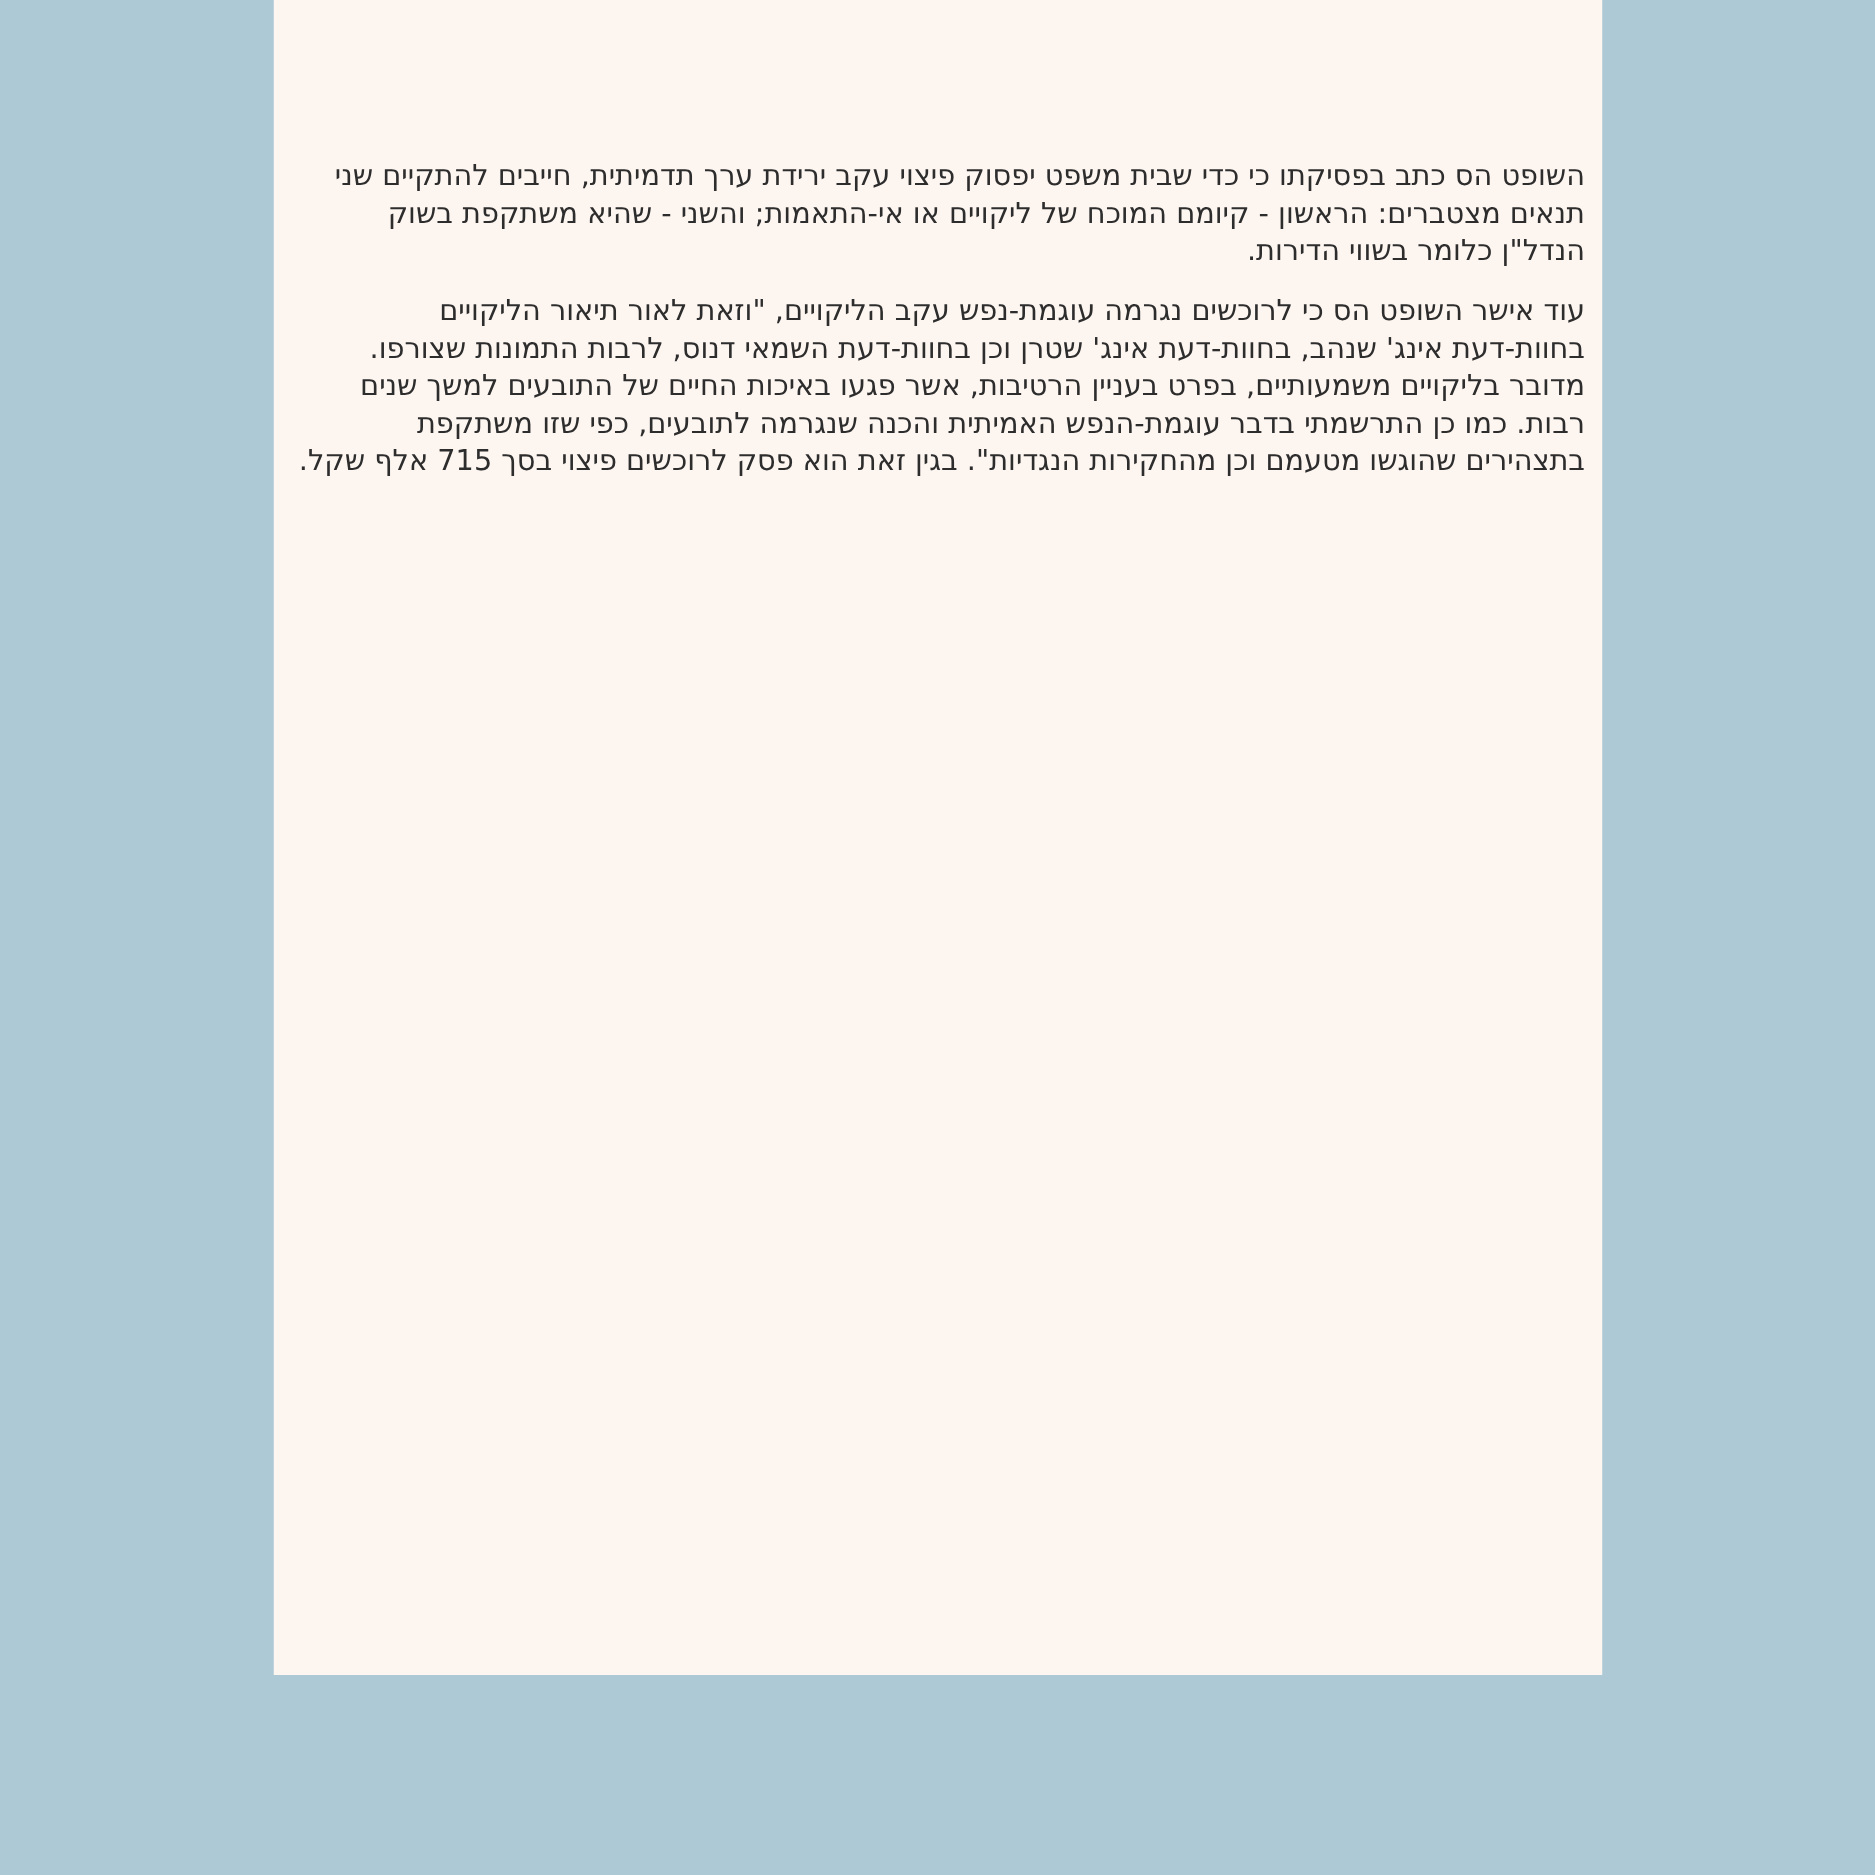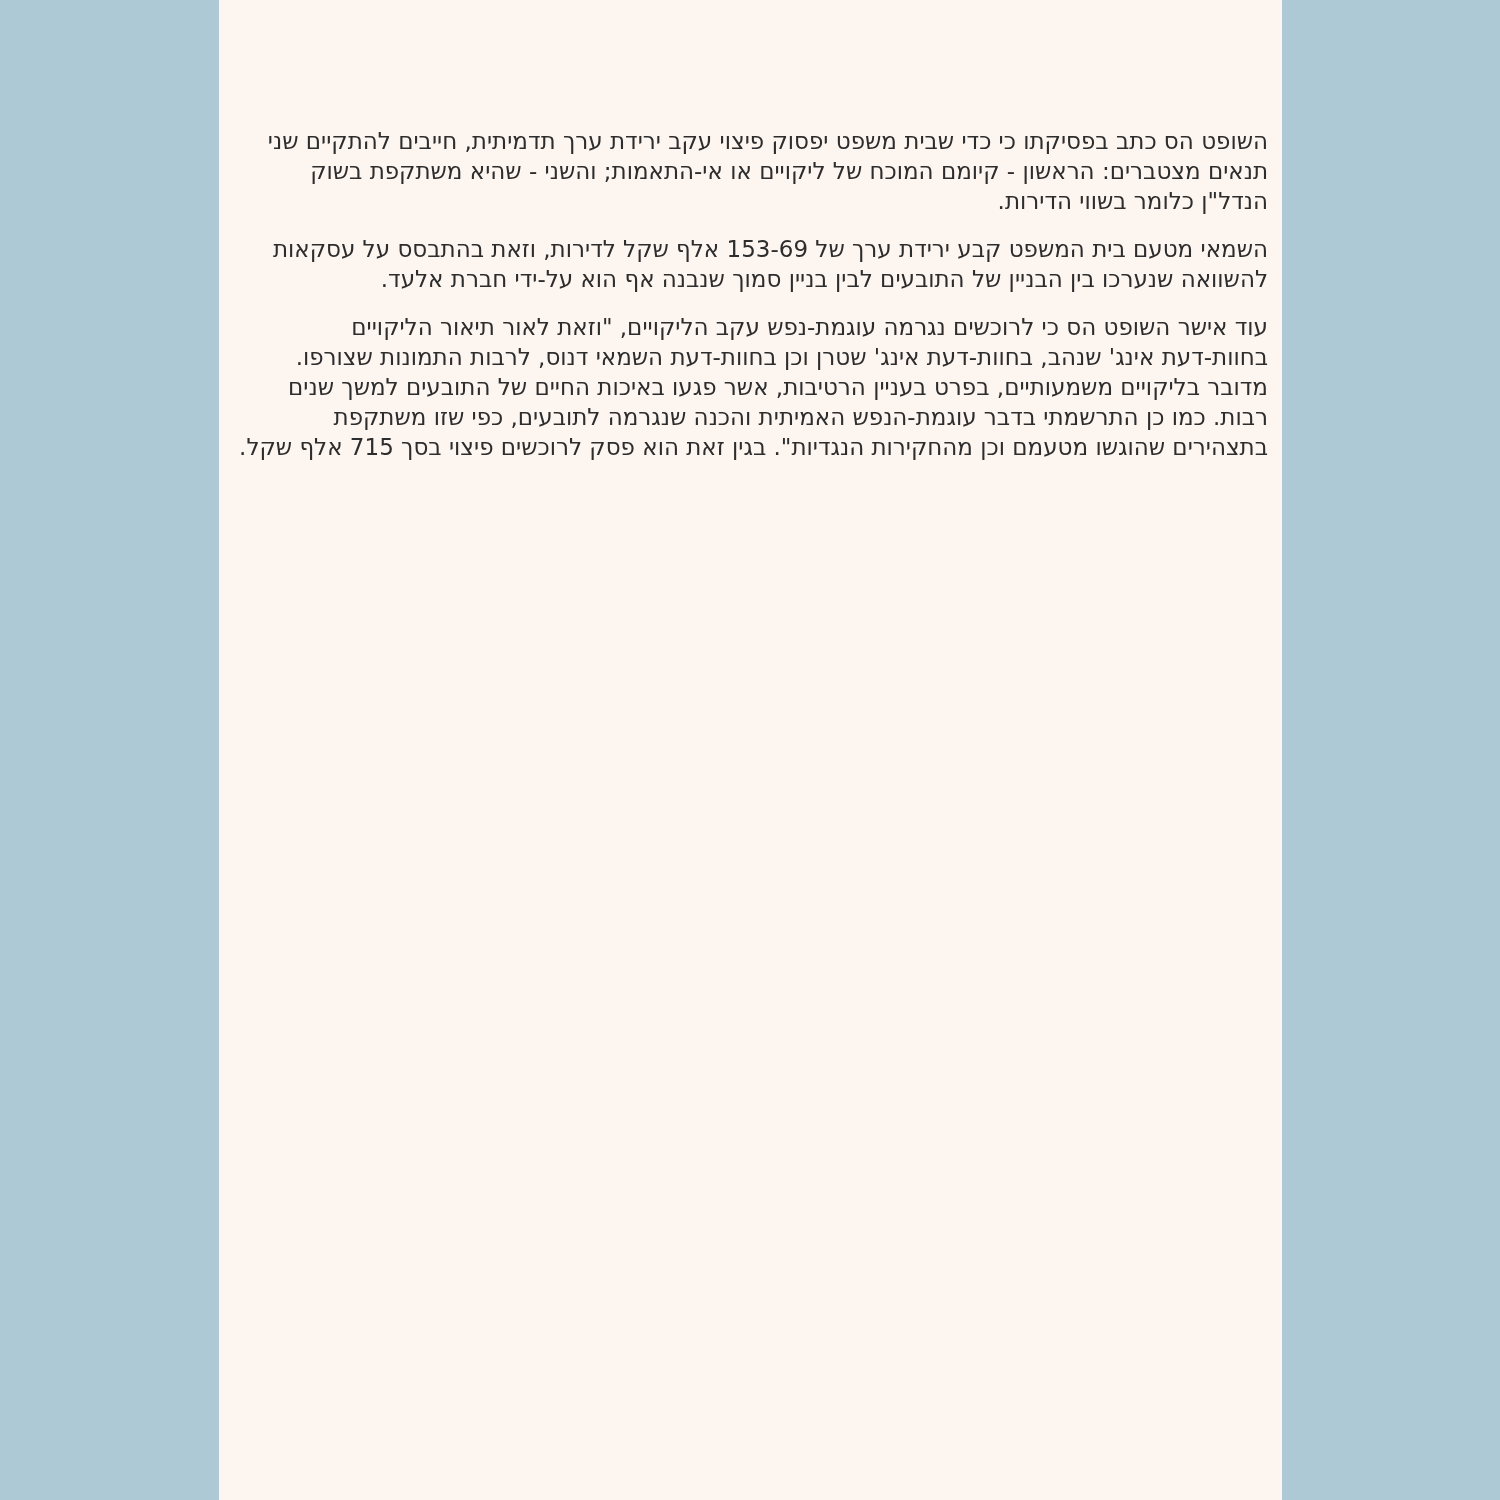--- a/index.html
+++ b/index.html
@@ -23,21 +23,21 @@
   .side-bar {
     height: 1500px;
     background: #adc9d6;
     flex: 0 0 auto;
   }
   .side-bar.left  { width: 219px; }
   .side-bar.right { width: 218px; }
   .paper {
     flex: 0 0 auto;
     width: 1063px;
-    height: 1500px;
+    height: 1340px;
     background: #fdf5f0;
     box-sizing: border-box;
   }
   .content {
     direction: rtl;
     text-align: right;
     padding: 126px 14px 0 20px;
     color: #2d2d2d;
   }
   .content p {
@@ -50,19 +50,18 @@
 </style>
 </head>
 <body>
 
 <div class="canvas">
   <div class="side-bar left"></div>
 
   <div class="paper">
     <article class="content" dir="rtl">
       <p>השופט הס כתב בפסיקתו כי כדי שבית משפט יפסוק פיצוי עקב ירידת ערך תדמיתית, חייבים להתקיים שני תנאים מצטברים: הראשון - קיומם המוכח של ליקויים או אי-התאמות; והשני - שהיא משתקפת בשוק הנדל"ן כלומר בשווי הדירות.</p>
-      <p>השמאי מטעם בית המשפט קבע ירידת ערך של 153-69 אלף שקל לדירות, וזאת בהתבסס על עסקאות להשוואה שנערכו בין הבניין של התובעים לבין בניין סמוך שנבנה אף הוא על-ידי חברת אלעד.</p>
       <p>עוד אישר השופט הס כי לרוכשים נגרמה עוגמת-נפש עקב הליקויים, "וזאת לאור תיאור הליקויים בחוות-דעת אינג' שנהב, בחוות-דעת אינג' שטרן וכן בחוות-דעת השמאי דנוס, לרבות התמונות שצורפו. מדובר בליקויים משמעותיים, בפרט בעניין הרטיבות, אשר פגעו באיכות החיים של התובעים למשך שנים רבות. כמו כן התרשמתי בדבר עוגמת-הנפש האמיתית והכנה שנגרמה לתובעים, כפי שזו משתקפת בתצהירים שהוגשו מטעמם וכן מהחקירות הנגדיות". בגין זאת הוא פסק לרוכשים פיצוי בסך 715 אלף שקל.</p>
     </article>
   </div>
 
   <div class="side-bar right"></div>
 </div>
 
 </body></html>

